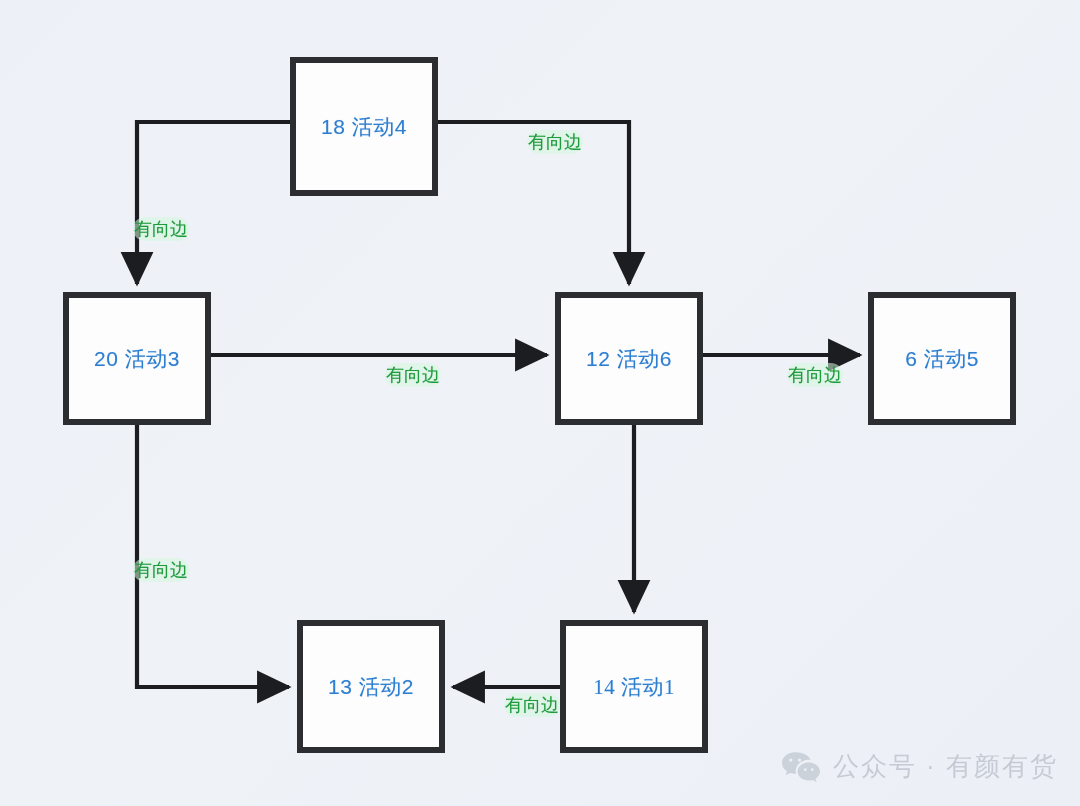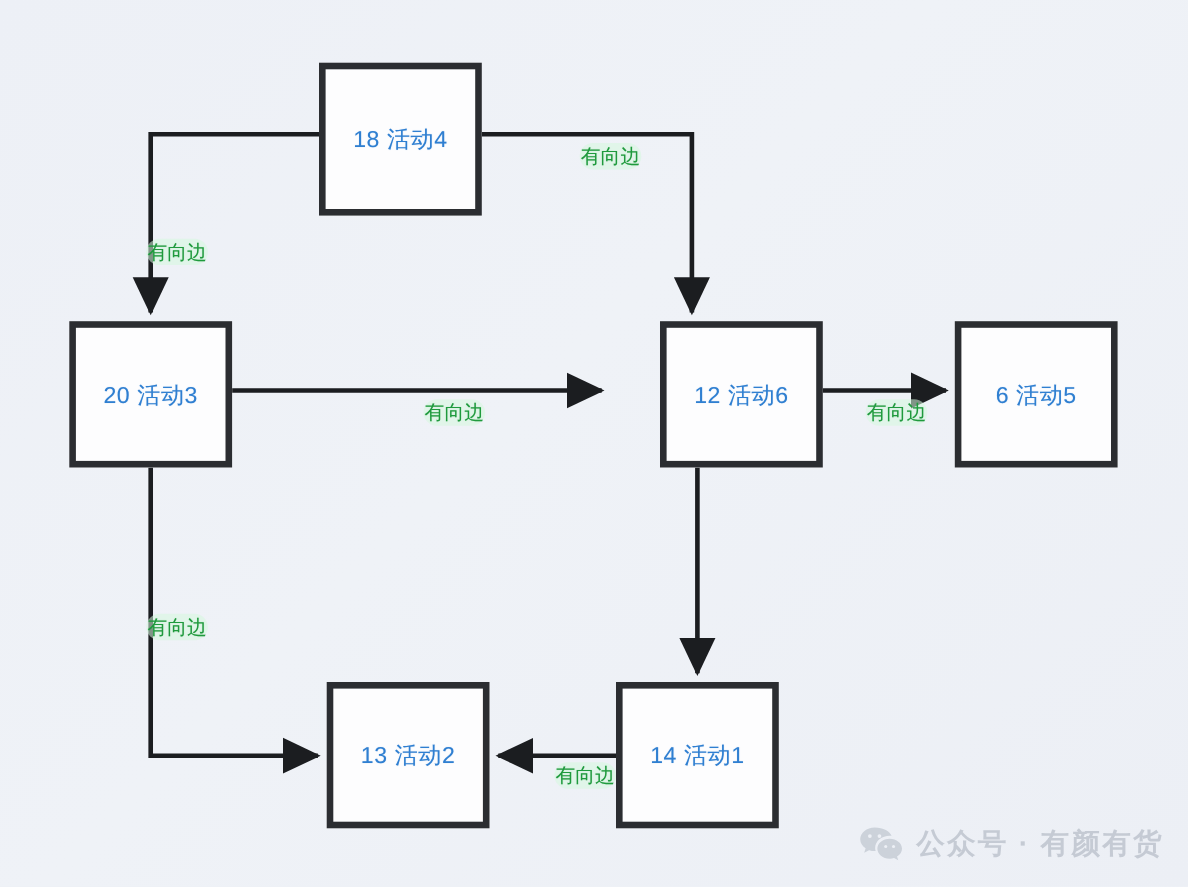--- a/index.html
+++ b/index.html
@@ -57,21 +57,20 @@
   }
   #watermark {
     position: absolute;
     right: 22px;
     bottom: 22px;
     display: flex;
     align-items: center;
     gap: 12px;
     z-index: 6;
     opacity: 0.62;
-    font-weight: bold;
   }
   #watermark .wm-text {
     color: #aeb5c0;
     font-size: 26px;
     letter-spacing: 2px;
     white-space: nowrap;
   }
   #watermark .wm-icon {
     width: 40px;
     height: 34px;
@@ -100,30 +99,30 @@
       </g>
   </svg>
 
   <div id="nodes">
       <div class="node" style="left: 290px; top: 57px; width: 148px; height: 139px;">
         <span class="node-label">18 活动4</span>
       </div>
       <div class="node" style="left: 63px; top: 292px; width: 148px; height: 133px;">
         <span class="node-label">20 活动3</span>
       </div>
-      <div class="node" style="left: 555px; top: 292px; width: 148px; height: 133px; margin-left: 45px;">
+      <div class="node" style="left: 555px; top: 292px; width: 148px; height: 133px;">
         <span class="node-label">12 活动6</span>
       </div>
       <div class="node" style="left: 868px; top: 292px; width: 148px; height: 133px;">
         <span class="node-label">6 活动5</span>
       </div>
       <div class="node" style="left: 297px; top: 620px; width: 148px; height: 133px;">
         <span class="node-label">13 活动2</span>
       </div>
-      <div class="node" style="left: 560px; top: 620px; width: 148px; height: 133px;">
+      <div class="node" style="left: 560px; top: 620px; width: 148px; height: 133px; font-family: Liberation Serif, serif;">
         <span class="node-label">14 活动1</span>
       </div>
     </div>
   <div id="edge-labels">
       <span class="edge-label" style="left: 133px; top: 217px;">有向边</span>
       <span class="edge-label" style="left: 527px; top: 130px;">有向边</span>
       <span class="edge-label" style="left: 385px; top: 363px;">有向边</span>
       <span class="edge-label" style="left: 787px; top: 363px;">有向边</span>
       <span class="edge-label" style="left: 133px; top: 558px;">有向边</span>
       <span class="edge-label" style="left: 504px; top: 693px;">有向边</span>

